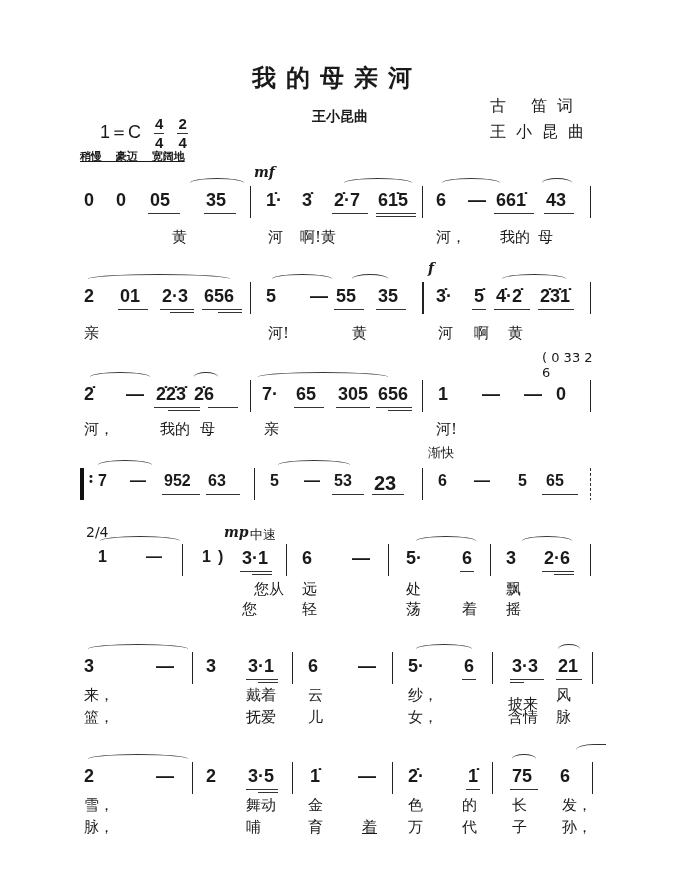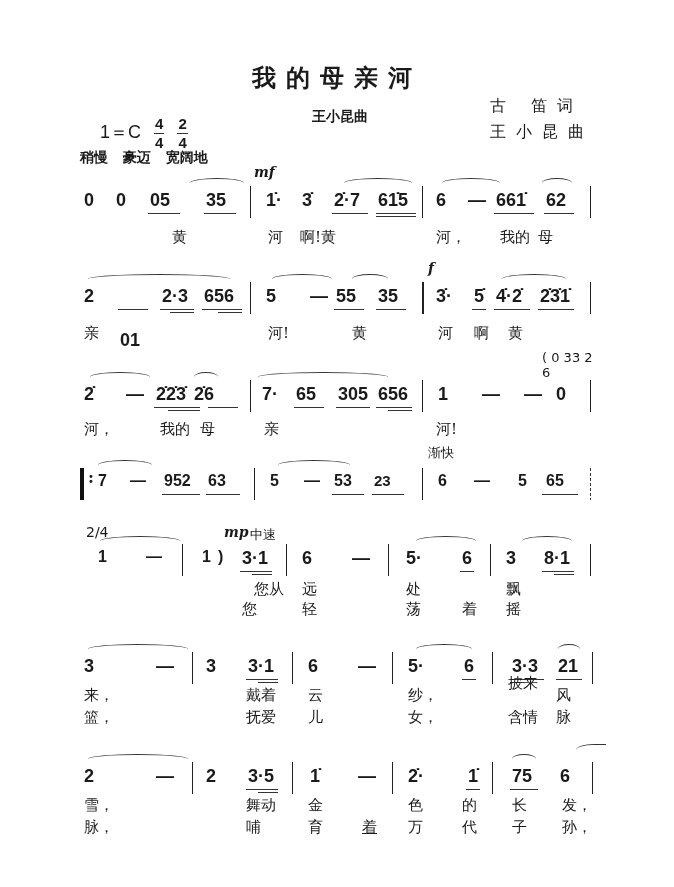--- a/index.html
+++ b/index.html
@@ -7,21 +7,21 @@
   body { position: relative; font-family: "DejaVu Serif", serif; color: #1a1a1a; }
 
   .abs { position: absolute; white-space: nowrap; }
 
   .title { left: 0; width: 674px; top: 62px; text-align: center; font-size: 24px; font-weight: bold; letter-spacing: 10px; font-family: "DejaVu Sans", sans-serif; }
   .subtitle { top: 108px; left: 312px; font-size: 14px; font-weight: bold; font-family: "DejaVu Sans", sans-serif; }
   .credit { font-size: 16px; letter-spacing: 10px; font-family: "DejaVu Serif", serif; }
   .key { top: 115px; left: 100px; font-size: 18px; font-family: "Liberation Sans", sans-serif; }
   .timesig { display: inline-block; vertical-align: middle; text-align: center; font-weight: bold; font-size: 15px; line-height: 18px; margin-left: 8px; font-family: "Liberation Sans", sans-serif; }
   .timesig .n { border-bottom: 1px solid #333; padding: 0 1px; }
-  .tempo { top: 149px; left: 80px; font-size: 14px; font-weight: bold; font-family: "DejaVu Sans", sans-serif; word-spacing: 10px; }
+  .tempo { top: 149px; left: 80px; font-size: 11px; font-weight: bold; font-family: "DejaVu Sans", sans-serif; word-spacing: 10px; text-decoration: underline; }
 
   
   .row { position: absolute; left: 82px; width: 520px; height: 60px; }
   .note { position: absolute; font-family: "Liberation Sans", sans-serif; font-weight: bold; font-size: 18px; top: 0; }
   .bar { position: absolute; top: -4px; width: 2px; height: 32px; background: #222; }
   .bar.thin { width: 1px; }
   .ul { position: absolute; height: 1px; background: #333; }
   .slur { position: absolute; height: 10px; border-top: 1.5px solid #333; border-radius: 50% 50% 0 0; }
   .lyric { position: absolute; font-size: 15px; font-family: "DejaVu Serif", serif; }
   .dyn { position: absolute; font-style: italic; font-weight: bold; font-size: 14px; font-family: "DejaVu Serif", serif; }
@@ -67,39 +67,39 @@
   <span class="note" style="left:296px;">61̇5</span>
   <span class="ul" style="left:294px; top:23px; width:40px;"></span>
   <span class="ul" style="left:294px; top:26px; width:40px;"></span>
   <span class="bar thin" style="left:340px;"></span>
   <span class="slur" style="left:360px; top:-12px; width:58px;"></span>
   <span class="slur" style="left:460px; top:-12px; width:30px;"></span>
   <span class="note" style="left:354px;">6</span>
   <span class="note" style="left:386px;">—</span>
   <span class="note" style="left:414px;">661̇</span>
   <span class="ul" style="left:412px; top:23px; width:40px;"></span>
-  <span class="note" style="left:464px;">62</span>
+  <span class="note" style="left:464px;">43</span>
   <span class="ul" style="left:462px; top:23px; width:30px;"></span>
   <span class="bar thin" style="left:508px;"></span>
   <span class="lyric" style="left:90px; top:38px;">黄</span>
   <span class="lyric" style="left:186px; top:38px;">河</span>
   <span class="lyric" style="left:218px; top:38px;">啊!黄</span>
   <span class="lyric" style="left:354px; top:38px;">河，</span>
   <span class="lyric" style="left:418px; top:38px;">我的</span>
   <span class="lyric" style="left:456px; top:38px;">母</span>
 </div>
 
 <div class="row" style="top:286px;">
   <span class="dyn" style="left:346px; top:-26px;">f</span>
   <span class="slur" style="left:6px; top:-12px; width:142px;"></span>
   <span class="slur" style="left:190px; top:-12px; width:60px;"></span>
   <span class="slur" style="left:270px; top:-12px; width:36px;"></span>
   <span class="slur" style="left:420px; top:-12px; width:64px;"></span>
   <span class="note" style="left:2px;">2</span>
-  <span class="note" style="left:38px;margin-top:44px;">01</span>
+  <span class="note" style="left:38px;">01</span>
   <span class="ul" style="left:36px; top:23px; width:30px;"></span>
   <span class="note" style="left:80px;">2·3</span>
   <span class="ul" style="left:78px; top:23px; width:34px;"></span>
   <span class="ul" style="left:88px; top:26px; width:24px;"></span>
   <span class="note" style="left:122px;">656</span>
   <span class="ul" style="left:120px; top:23px; width:40px;"></span>
   <span class="ul" style="left:136px; top:26px; width:24px;"></span>
   <span class="bar thin" style="left:168px;"></span>
   <span class="note" style="left:184px;">5</span>
   <span class="note" style="left:228px;">—</span>
@@ -168,21 +168,21 @@
   <span class="note" style="left:48px; font-size:16px;">—</span>
   <span class="note" style="left:82px; font-size:16px;">952</span>
   <span class="ul" style="left:80px; top:22px; width:38px;"></span>
   <span class="note" style="left:126px; font-size:16px;">63</span>
   <span class="ul" style="left:124px; top:22px; width:34px;"></span>
   <span class="bar thin" style="left:172px;"></span>
   <span class="note" style="left:188px; font-size:16px;">5</span>
   <span class="note" style="left:222px; font-size:16px;">—</span>
   <span class="note" style="left:252px; font-size:16px;">53</span>
   <span class="ul" style="left:250px; top:22px; width:32px;"></span>
-  <span class="note" style="left:292px; font-size:15px;">23</span>
+  <span class="note" style="left:292px; font-size:20px;">23</span>
   <span class="ul" style="left:290px; top:22px; width:32px;"></span>
   <span class="bar thin" style="left:340px;"></span>
   <span class="note" style="left:356px; font-size:16px;">6</span>
   <span class="note" style="left:392px; font-size:16px;">—</span>
   <span class="note" style="left:436px; font-size:16px;">5</span>
   <span class="note" style="left:464px; font-size:16px;">65</span>
   <span class="ul" style="left:460px; top:22px; width:36px;"></span>
   <span class="bar thin" style="left:508px; background:repeating-linear-gradient(#333 0 3px, transparent 3px 5px);"></span>
 </div>
 
@@ -203,21 +203,21 @@
   <span class="ul" style="left:170px; top:26px; width:20px;"></span>
   <span class="bar thin" style="left:204px;"></span>
   <span class="note" style="left:220px;">6</span>
   <span class="note" style="left:270px;">—</span>
   <span class="bar thin" style="left:306px;"></span>
   <span class="note" style="left:324px;">5·</span>
   <span class="note" style="left:380px;">6</span>
   <span class="ul" style="left:378px; top:23px; width:14px;"></span>
   <span class="bar thin" style="left:408px;"></span>
   <span class="note" style="left:424px;">3</span>
-  <span class="note" style="left:462px;">8·1</span>
+  <span class="note" style="left:462px;">2·6</span>
   <span class="ul" style="left:460px; top:23px; width:32px;"></span>
   <span class="ul" style="left:472px; top:26px; width:20px;"></span>
   <span class="bar thin" style="left:508px;"></span>
   <span class="lyric" style="left:172px; top:32px;">您从</span>
   <span class="lyric" style="left:220px; top:32px;">远</span>
   <span class="lyric" style="left:324px; top:32px;">处</span>
   <span class="lyric" style="left:424px; top:32px;">飘</span>
   <span class="lyric" style="left:160px; top:52px;">您</span>
   <span class="lyric" style="left:220px; top:52px;">轻</span>
   <span class="lyric" style="left:324px; top:52px;">荡</span>
@@ -247,21 +247,21 @@
   <span class="note" style="left:430px;">3·3</span>
   <span class="ul" style="left:428px; top:23px; width:34px;"></span>
   <span class="ul" style="left:428px; top:26px; width:14px;"></span>
   <span class="note" style="left:476px;">21</span>
   <span class="ul" style="left:474px; top:23px; width:26px;"></span>
   <span class="bar thin" style="left:510px;"></span>
   <span class="lyric" style="left:2px; top:30px;">来，</span>
   <span class="lyric" style="left:164px; top:30px;">戴着</span>
   <span class="lyric" style="left:226px; top:30px;">云</span>
   <span class="lyric" style="left:326px; top:30px;">纱，</span>
-  <span class="lyric" style="left:426px; top:18px;">披来</span>
+  <span class="lyric" style="left:426px; top:39px;">披来</span>
   <span class="lyric" style="left:474px; top:30px;">风</span>
   <span class="lyric" style="left:2px; top:52px;">篮，</span>
   <span class="lyric" style="left:164px; top:52px;">抚爱</span>
   <span class="lyric" style="left:226px; top:52px;">儿</span>
   <span class="lyric" style="left:326px; top:52px;">女，</span>
   <span class="lyric" style="left:426px; top:52px;">含情</span>
   <span class="lyric" style="left:474px; top:52px;">脉</span>
 </div>
 
 <div class="row" style="top:766px;">

